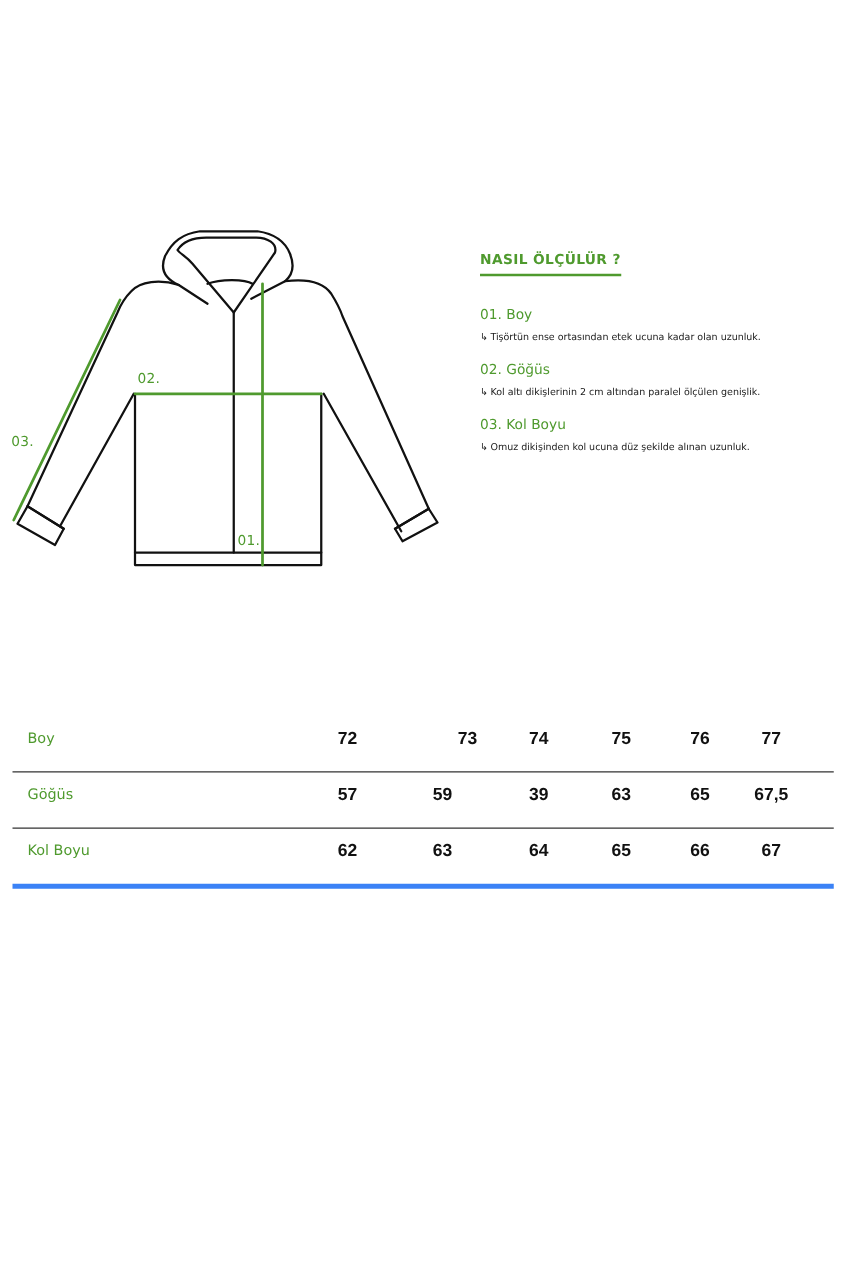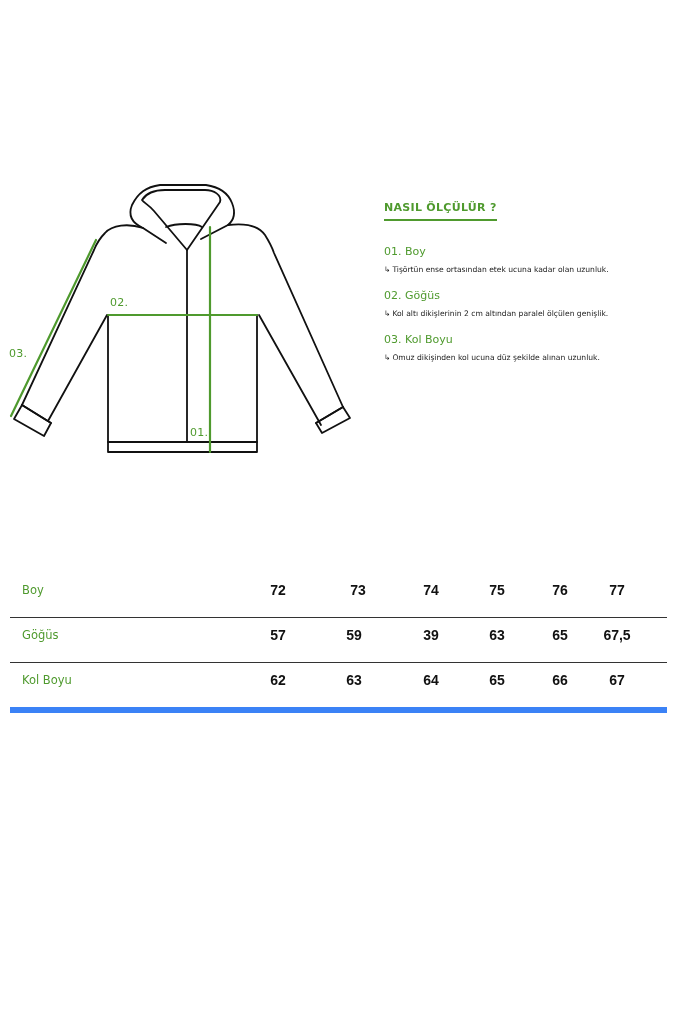--- a/index.html
+++ b/index.html
@@ -10,21 +10,21 @@
   .lbl { position: absolute; color: #4f9a2e; font-size: 11px; letter-spacing: 0.2px; }
   .guide { position: absolute; left: 384px; top: 196px; width: 300px; }
   .guide-title { color: #4f9a2e; font-size: 11px; font-weight: bold; letter-spacing: 0.3px;
                  display: inline-block; padding-bottom: 5px; border-bottom: 2.5px solid #4f9a2e; }
   .step { position: absolute; left: 384px; width: 300px; }
   .step-title { color: #4f9a2e; font-size: 11px; }
   .step-desc { position: absolute; left: 384px; font-size: 7.6px; color: #1a1a1a; white-space: nowrap; }
   .arrow { margin-right: 2px; }
   .table { position: absolute; left: 10px; top: 573px; width: 657px; }
   .row { position: relative; height: 44px; border-bottom: 1px solid #333; }
-  .row:last-child { border-bottom: 6px solid #3b82f6; }
+  .row:last-child { border-bottom: 4px solid #3b82f6; }
   .cell { position: absolute; top: 0; height: 34px; line-height: 34px; }
   .row.head .cell { height: 34px; line-height: 34px; }
   .rlabel { left: 12px; color: #4f9a2e; font-size: 11.5px; }
   .val { font-family: "Liberation Sans", sans-serif; font-weight: bold; font-size: 14px; color: #111;
          width: 60px; text-align: center; margin-left: -30px; }
 </style>
 </head>
 <body>
 
 <div class="diagram">
@@ -90,21 +90,21 @@
   <span class="step-title">03. Kol Boyu</span>
 </div>
 <div class="step-desc" style="top:353px;">
   <span class="arrow">↳</span><span>Omuz dikişinden kol ucuna düz şekilde alınan uzunluk.</span>
 </div>
 
 <div class="table">
   <div class="row">
     <span class="cell rlabel">Boy</span>
     <span class="cell val" style="left:268px;">72</span>
-    <span class="cell val" style="left:348px;">73</span>
+    <span class="cell val" style="left:364px;">73</span>
     <span class="cell val" style="left:421px;">74</span>
     <span class="cell val" style="left:487px;">75</span>
     <span class="cell val" style="left:550px;">76</span>
     <span class="cell val" style="left:607px;">77</span>
   </div>
   <div class="row">
     <span class="cell rlabel">Göğüs</span>
     <span class="cell val" style="left:268px;">57</span>
     <span class="cell val" style="left:344px;">59</span>
     <span class="cell val" style="left:421px;">39</span>

